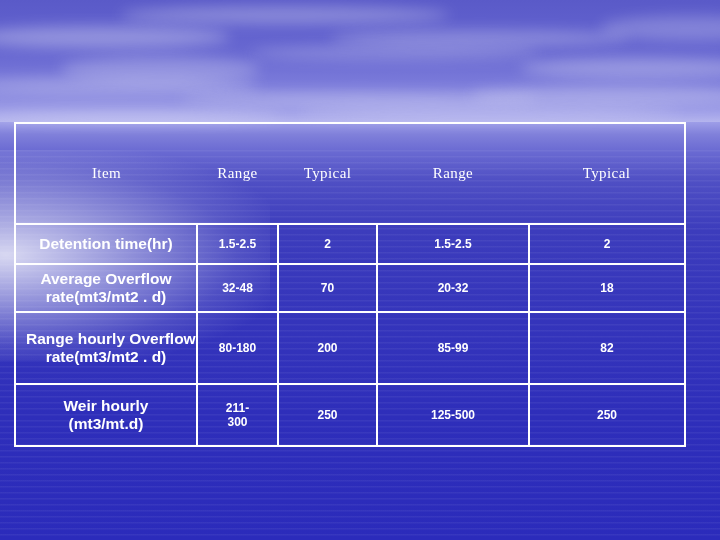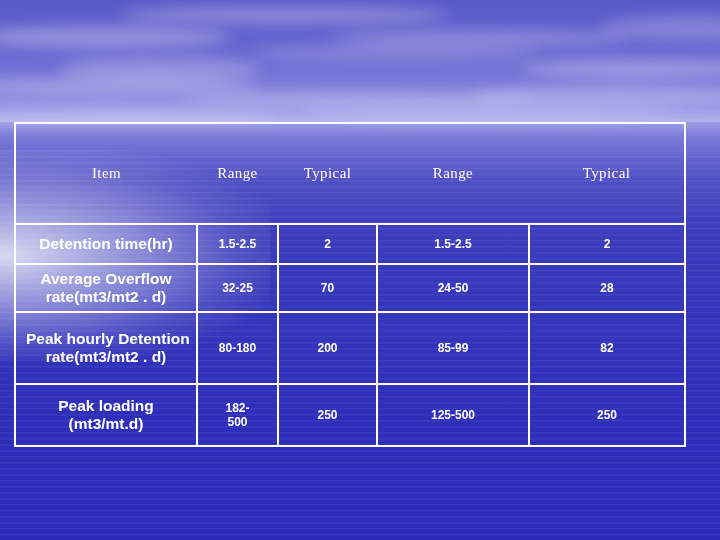--- a/index.html
+++ b/index.html
@@ -194,45 +194,45 @@
           <td>2</td>
           <td>1.5-2.5</td>
           <td>2</td>
         </tr>
 
         <tr class="body r2">
           <td class="item">
             <span class="two-line">Average Overflow</span>
             <span class="two-line">rate(mt3/mt2 . d)</span>
           </td>
-          <td>32-25</td>
+          <td>32-48</td>
           <td>70</td>
-          <td>24-50</td>
-          <td>28</td>
+          <td>20-32</td>
+          <td>18</td>
         </tr>
 
         <tr class="body r3">
           <td class="item">
-            <span class="two-line nowrapcell">Peak hourly Detention</span>
+            <span class="two-line nowrapcell">Range hourly Overflow</span>
             <span class="two-line">rate(mt3/mt2 . d)</span>
           </td>
           <td>80-180</td>
           <td>200</td>
           <td>85-99</td>
           <td>82</td>
         </tr>
 
         <tr class="body r4">
           <td class="item">
-            <span class="two-line">Peak loading</span>
+            <span class="two-line">Weir hourly</span>
             <span class="two-line">(mt3/mt.d)</span>
           </td>
           <td>
-            <span class="two-line">182-</span>
-            <span class="two-line">500</span>
+            <span class="two-line">211-</span>
+            <span class="two-line">300</span>
           </td>
           <td>250</td>
           <td>125-500</td>
           <td>250</td>
         </tr>
       </tbody>
     </table>
   </div>
 
 </div>

